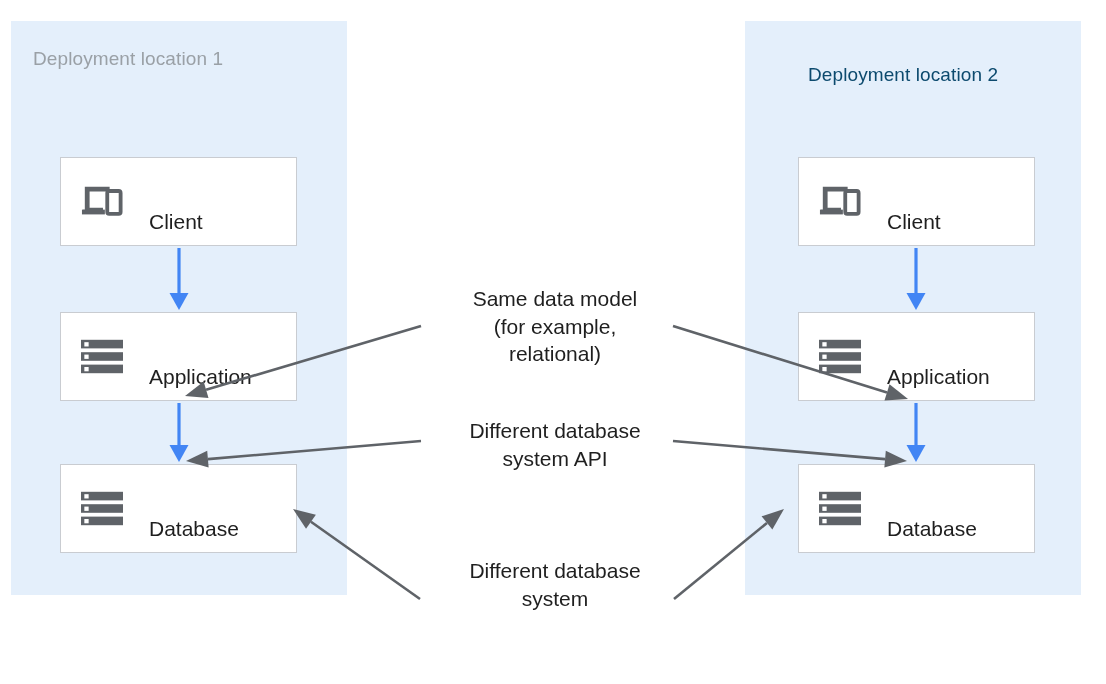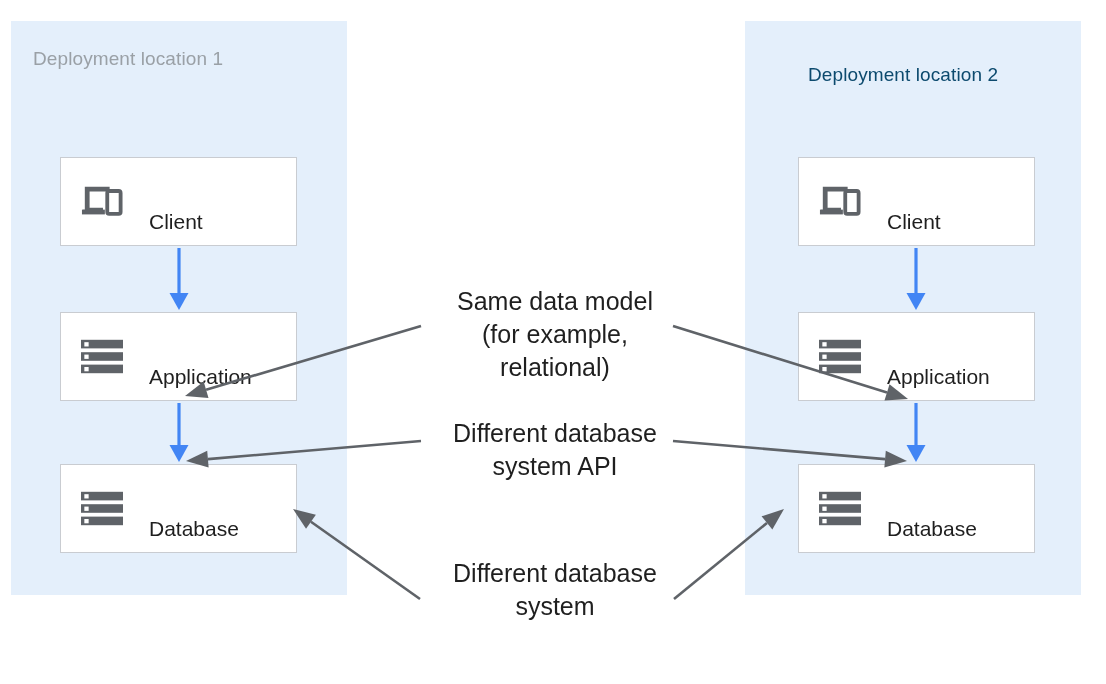--- a/index.html
+++ b/index.html
@@ -56,21 +56,21 @@
     left: 88px;
     top: 50%;
     transform: translateY(-50%);
     font-size: 21px;
     color: #1f1f1f;
     white-space: nowrap;
     margin-top: 20px;
   }
   .annotation {
     position: absolute;
-    font-size: 25px;
+    font-size: 21px;
     color: #1f1f1f;
     text-align: center;
     line-height: 1.32;
     white-space: pre-line;
   }
   svg.overlay {
     position: absolute;
     left: 0; top: 0;
     width: 1106px;
     height: 684px;

